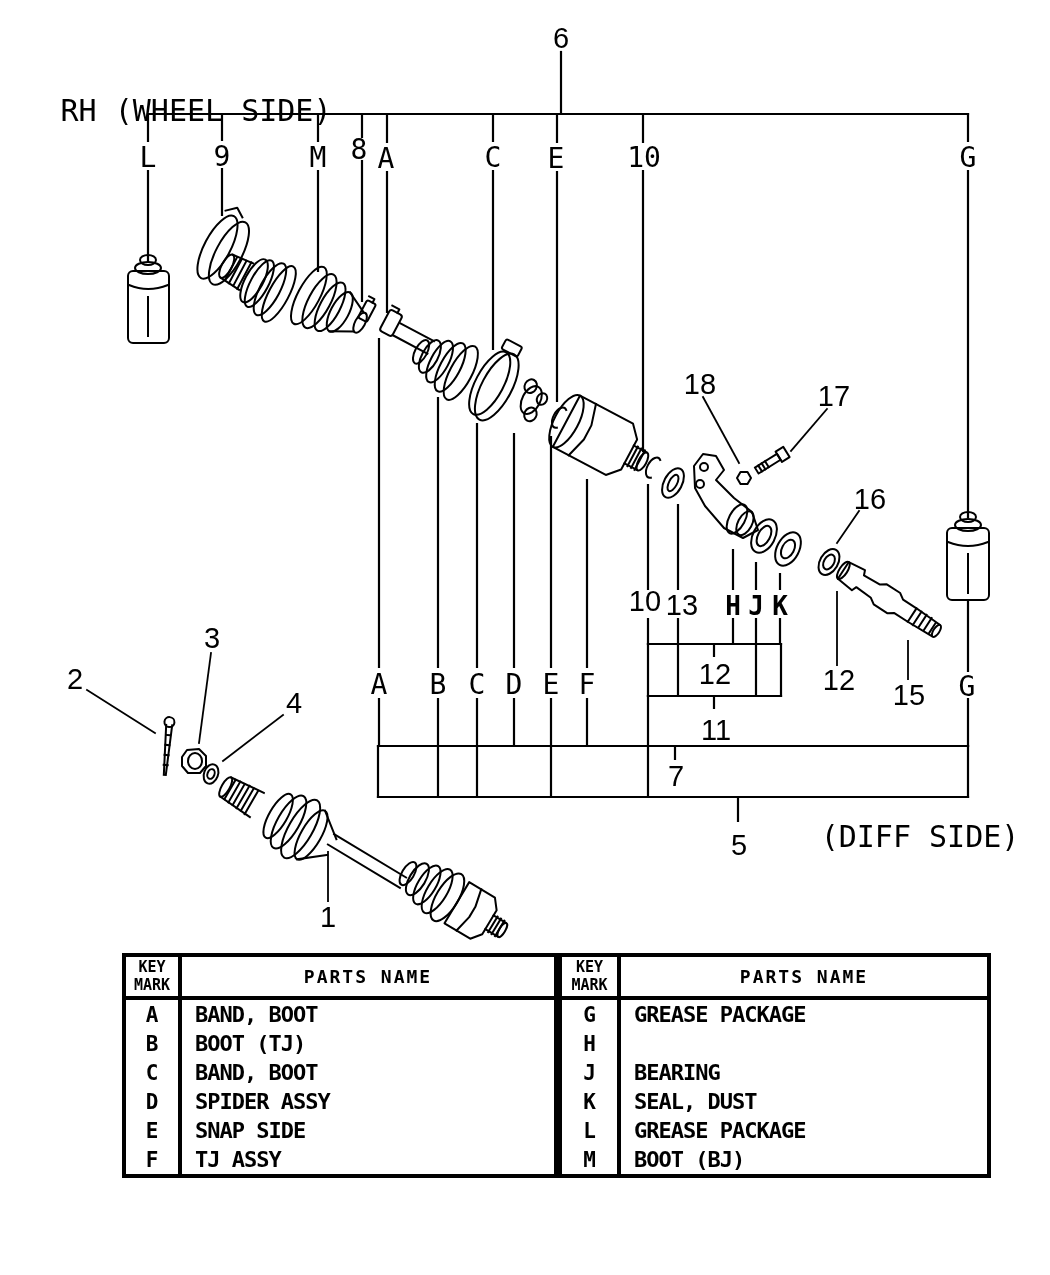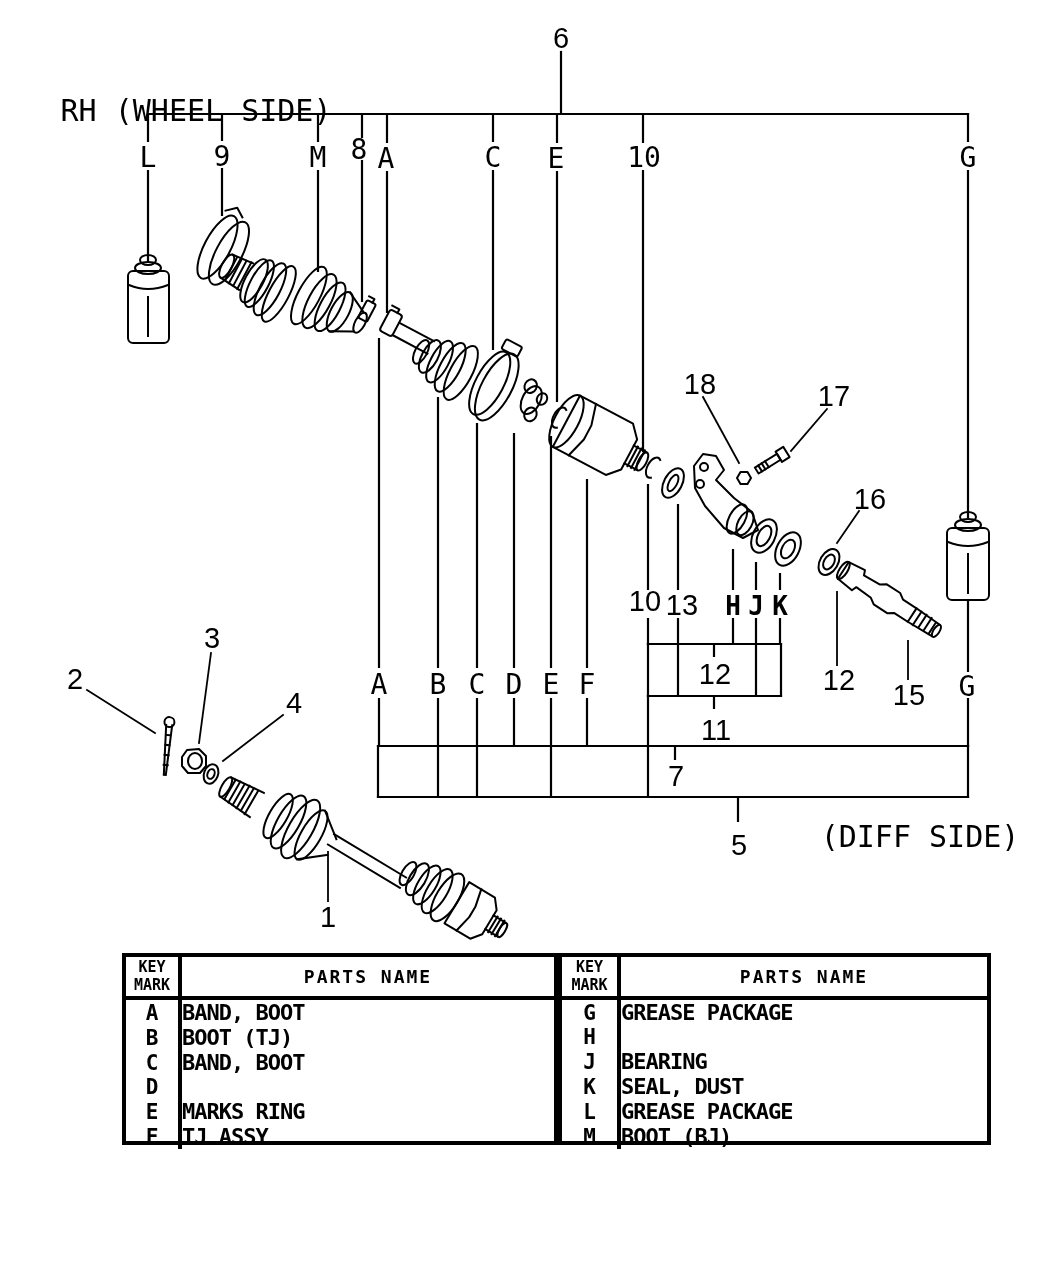--- a/index.html
+++ b/index.html
@@ -4,32 +4,32 @@
 <style>
   html,body{margin:0;padding:0;background:#fff}
   .stage{position:relative;width:1050px;height:1275px;background:#ffffff;color:#000;overflow:hidden;
          font-family:"DejaVu Sans Mono",monospace}
   .stage svg{position:absolute;left:0;top:0}
   .lbl{position:absolute;transform:translate(-50%,-50%);line-height:1;color:#000;white-space:pre}
   .key{font:28px "DejaVu Sans Mono",monospace}
   .keybold{font:bold 26px "DejaVu Sans Mono",monospace}
   .num{font:29px "Liberation Sans",sans-serif}
   .title{font:30px "DejaVu Sans Mono",monospace;letter-spacing:0}
-  .ptable{position:absolute;top:953px;height:192px;border:4px solid #000;box-sizing:border-box;background:#fff;
+  .ptable{position:absolute;top:953px;height:225px;border:4px solid #000;box-sizing:border-box;background:#fff;
           display:grid;grid-template-rows:39px 4px repeat(6,1fr)}
   .ptable.tleft{left:122px;width:436px;grid-template-columns:52px 4px 1fr}
   .ptable.tright{left:558px;width:433px;grid-template-columns:55px 4px 1fr}
   .vline{grid-row:1 / span 8;background:#000}
   .hline{grid-column:1 / span 3;background:#000;grid-row:2}
   .khead{grid-column:1;grid-row:1;display:flex;flex-direction:column;align-items:center;justify-content:center;
          font:bold 15px/1.15 "DejaVu Sans Mono",monospace}
   .phead{grid-column:3;grid-row:1;display:flex;align-items:center;justify-content:center;
          font:bold 18px "DejaVu Sans Mono",monospace;letter-spacing:2px}
   .tkey{grid-column:1;text-align:center;align-self:center;font:bold 21px "DejaVu Sans Mono",monospace}
-  .tname{grid-column:3;align-self:center;font:bold 22px "DejaVu Sans Mono",monospace;letter-spacing:-1px}
+  .tname{grid-column:3;align-self:center;padding-left:13px;font:bold 22px "DejaVu Sans Mono",monospace;letter-spacing:-1px}
   .note{position:absolute;left:112px;top:1196px;font:bold 24px "DejaVu Sans Mono",monospace;letter-spacing:-1px;white-space:pre}
 </style>
 </head>
 <body>
 
 <div class="stage">
 
   <svg width="1050" height="1275" viewBox="0 0 1050 1275" fill="none" stroke="#000" stroke-width="2" stroke-linecap="square" stroke-linejoin="round">
 
     <g stroke-width="2.2">
@@ -277,22 +277,23 @@
       <span>MARK</span>
     </div>
     <div class="phead">PARTS NAME</div>
     <div class="tkey">A</div>
     <div class="tname">BAND, BOOT</div>
     <div class="tkey">B</div>
     <div class="tname">BOOT (TJ)</div>
     <div class="tkey">C</div>
     <div class="tname">BAND, BOOT</div>
     <div class="tkey">D</div>
+    <div class="tname">SPIDER ASSY</div>
     <div class="tkey">E</div>
-    <div class="tname">MARKS RING</div>
+    <div class="tname">SNAP SIDE</div>
     <div class="tkey">F</div>
     <div class="tname">TJ ASSY</div>
   </div>
 
   <div class="ptable tright">
     <div class="vline" style="grid-column:2"></div>
     <div class="hline"></div>
     <div class="khead">
       <span>KEY</span>
       <span>MARK</span>

